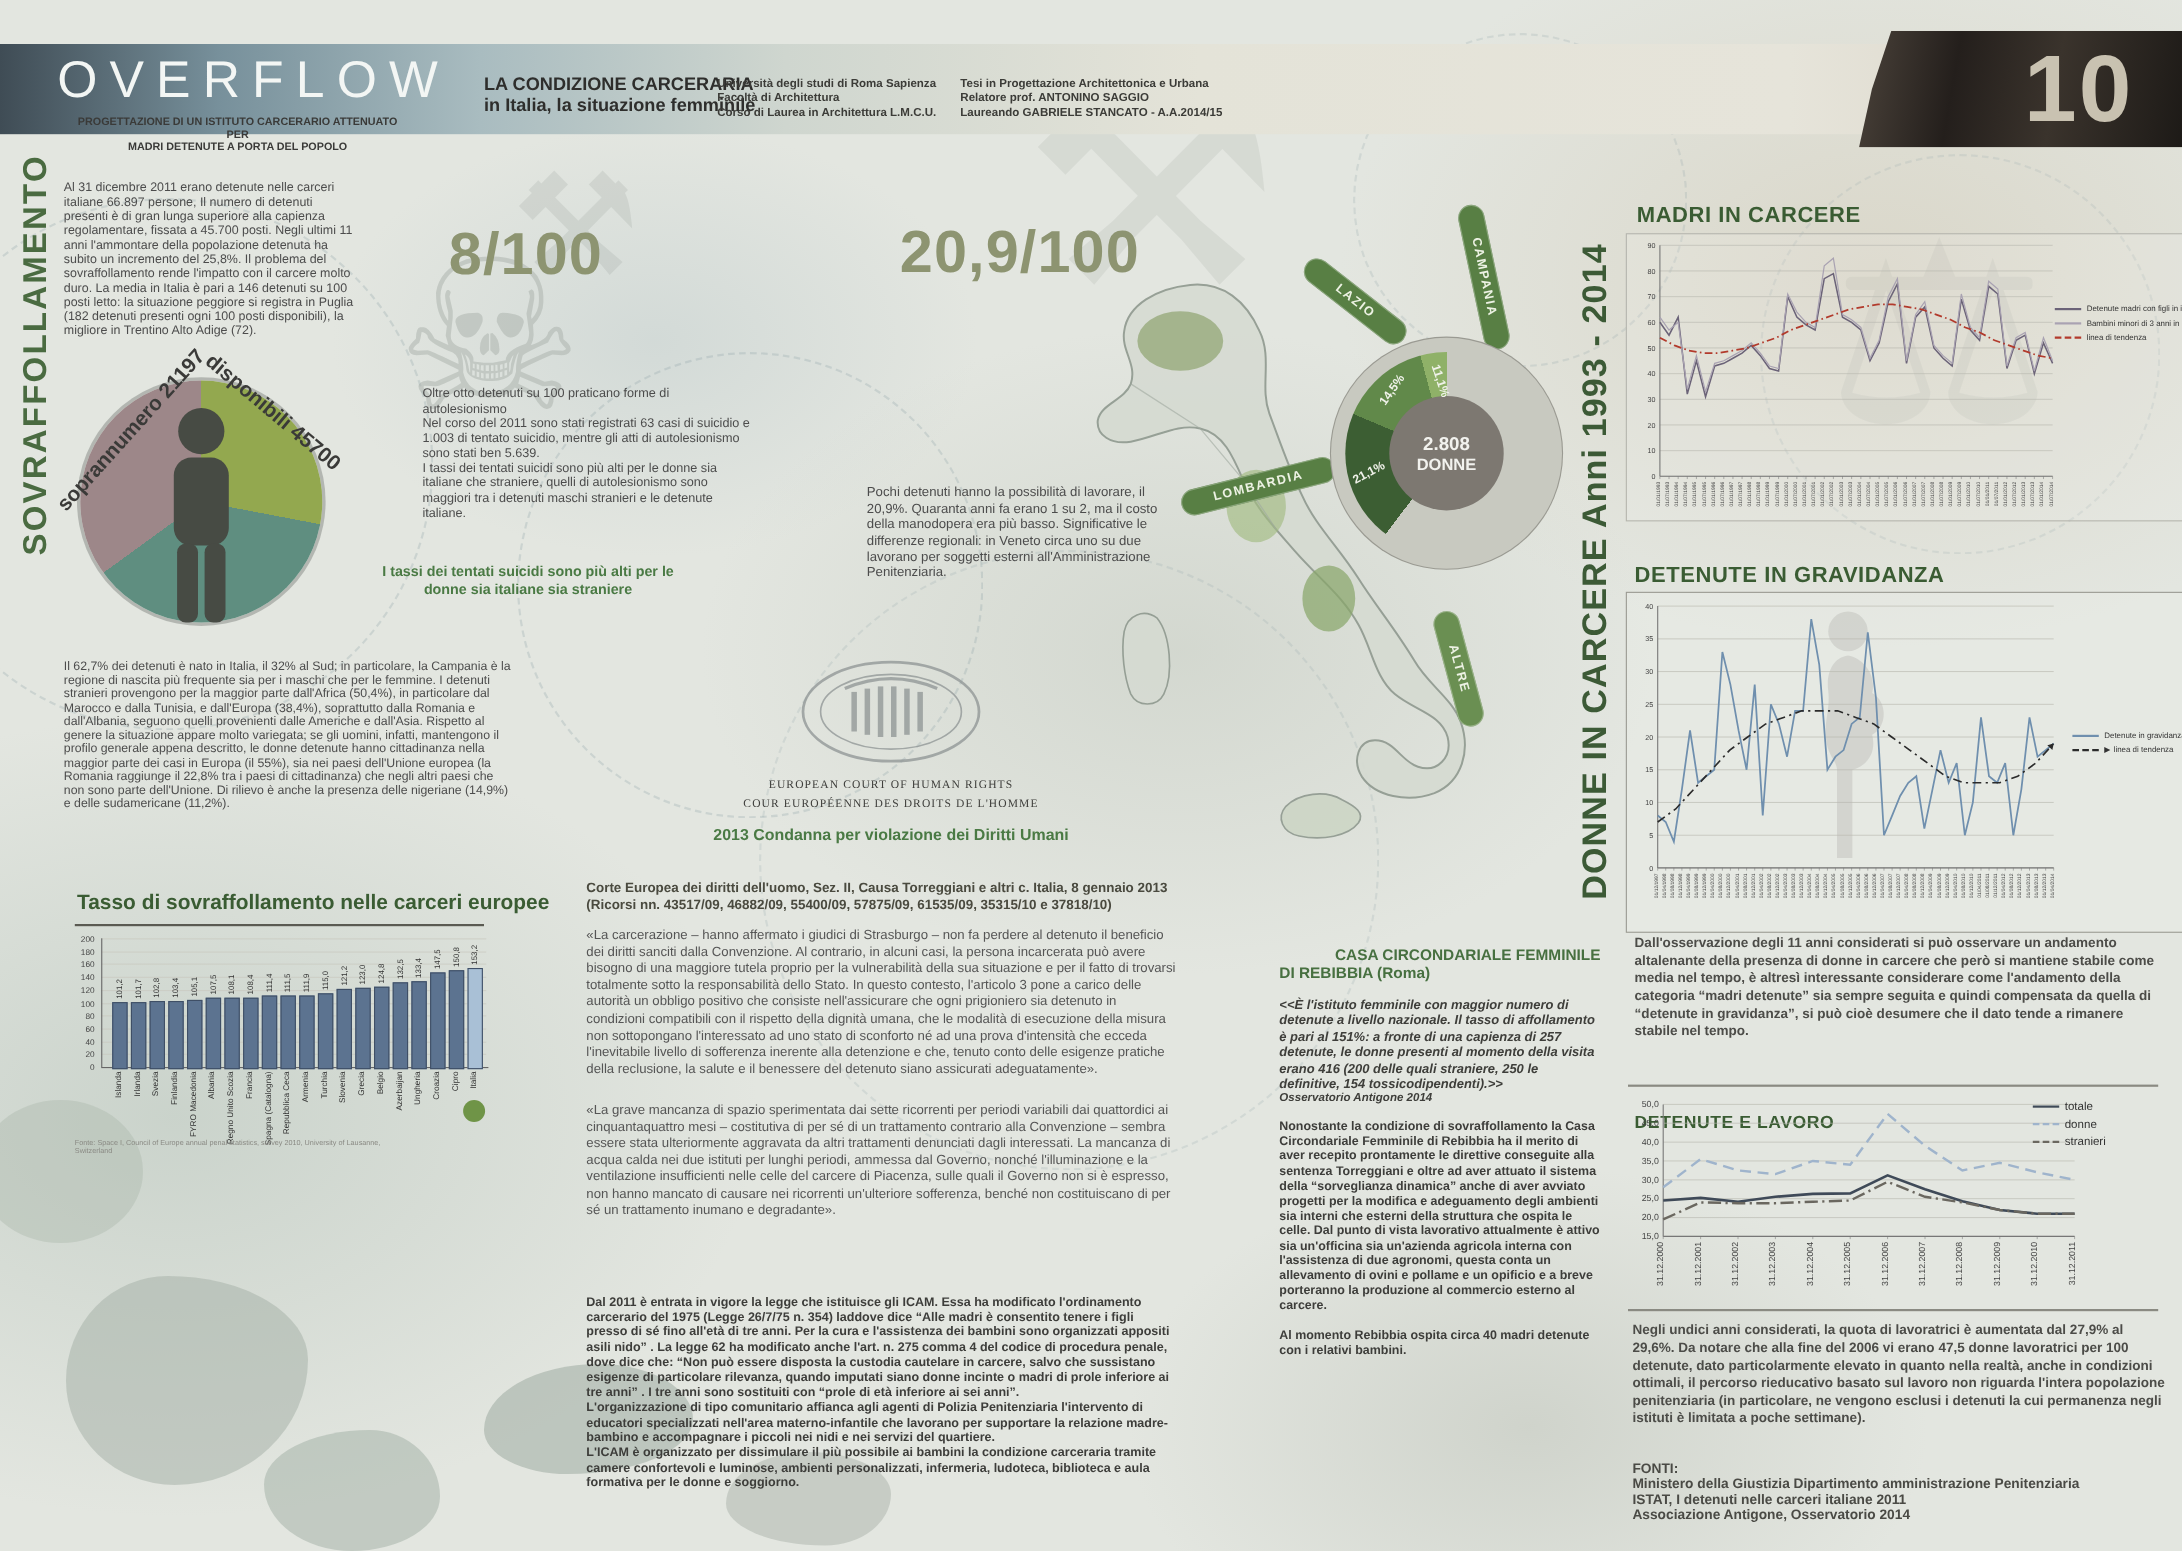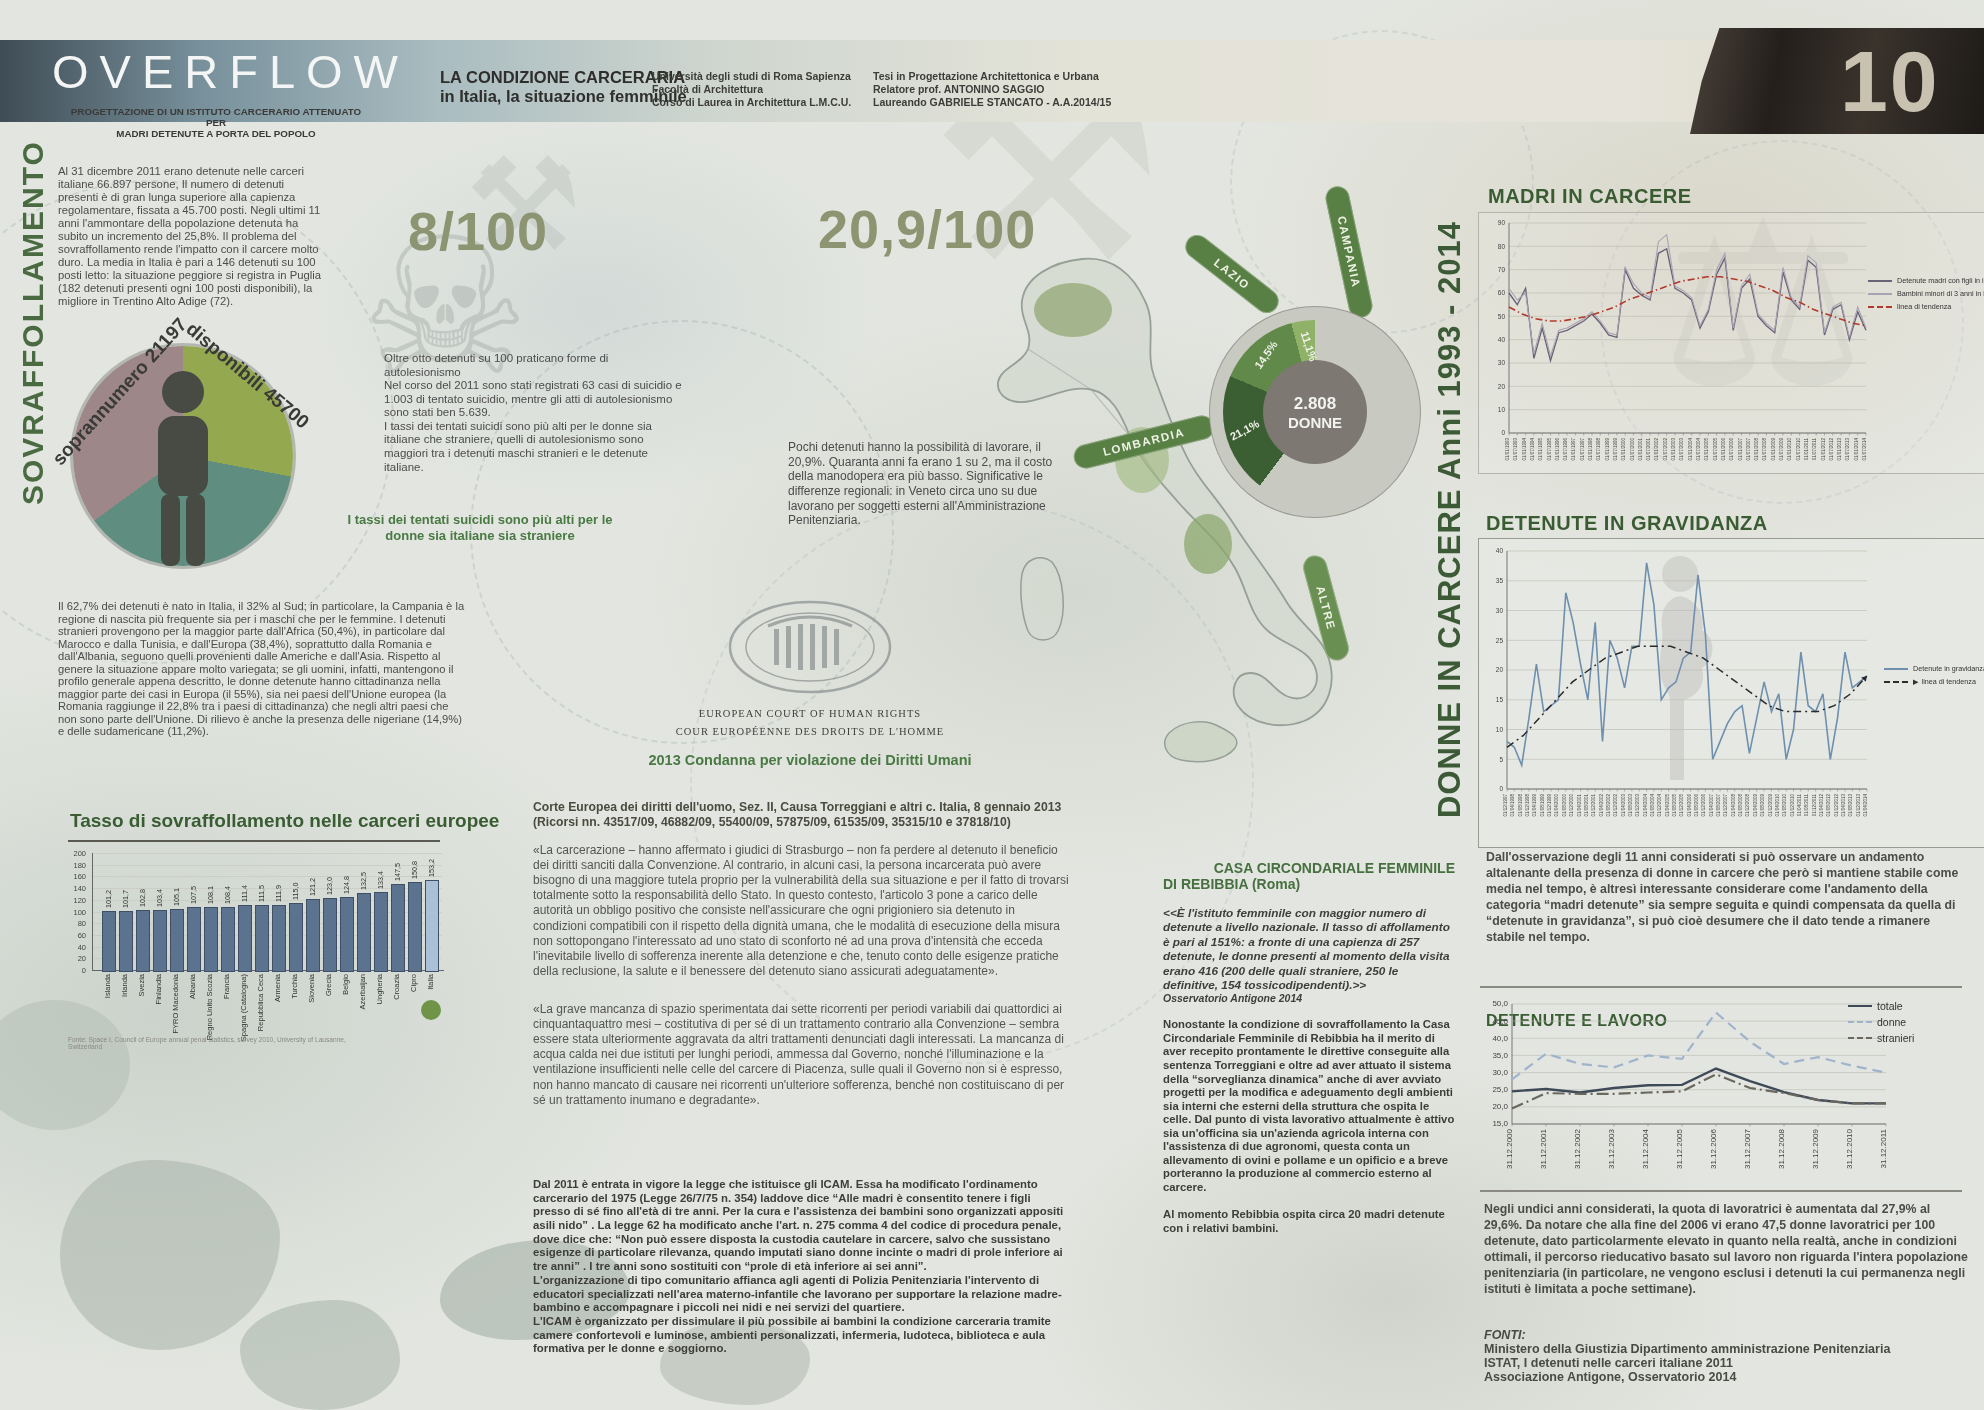--- a/index.html
+++ b/index.html
@@ -251,21 +251,21 @@
   <div class="abs rot" style="left:1310px;top:330px;transform:rotate(72deg);color:#f0f2ea;font-weight:bold;font-size:11px;">11,1%</div>
 
   <div class="abs rot" style="left:1432px;top:818px;transform:rotate(-90deg);font-size:31px;font-weight:bold;color:#3c5a36;letter-spacing:1px;">DONNE IN CARCERE   Anni 1993 - 2014</div>
 
   <div class="abs" style="left:1163px;top:860px;width:292px;">
     <div class="bold" style="font-size:14px;color:#477040;text-align:right;">CASA CIRCONDARIALE FEMMINILE</div>
     <div class="bold" style="font-size:14px;color:#477040;">DI REBIBBIA (Roma)</div>
     <div class="bold" style="margin-top:14px;font-style:italic;font-size:11.8px;color:#3e3e3a;line-height:1.22;">&lt;&lt;È l'istituto femminile con maggior numero di detenute a livello nazionale. Il tasso di affollamento è pari al 151%: a fronte di una capienza di 257 detenute, le donne presenti al momento della visita erano 416 (200 delle quali straniere, 250 le definitive, 154 tossicodipendenti).&gt;&gt;</div>
     <div class="bold" style="font-style:italic;font-size:10.5px;color:#3e3e3a;">Osservatorio Antigone 2014</div>
     <div class="bold" style="margin-top:14px;font-size:11.3px;color:#3d3d3a;line-height:1.2;">Nonostante la condizione di sovraffollamento la Casa Circondariale Femminile di Rebibbia ha il merito di aver recepito prontamente le direttive conseguite alla sentenza Torreggiani e oltre ad aver attuato il sistema della “sorveglianza dinamica” anche di aver avviato progetti per la modifica e adeguamento degli ambienti sia interni che esterni della struttura che ospita le celle. Dal punto di vista lavorativo attualmente è attivo sia un'officina sia un'azienda agricola interna con l'assistenza di due agronomi, questa conta un allevamento di ovini e pollame e un opificio e a breve porteranno la produzione al commercio esterno al carcere.</div>
-    <div class="bold" style="margin-top:14px;font-size:11.3px;color:#3d3d3a;line-height:1.2;">Al momento Rebibbia ospita circa 20 madri detenute con i relativi bambini.</div>
+    <div class="bold" style="margin-top:14px;font-size:11.3px;color:#3d3d3a;line-height:1.2;">Al momento Rebibbia ospita circa 40 madri detenute con i relativi bambini.</div>
   </div>
 
   <div class="abs greenhead" style="left:1488px;top:185px;font-size:20px;letter-spacing:.5px;">MADRI IN CARCERE</div>
   <svg class="abs chartbox" id="madri-chart" style="left:1478px;top:212px;width:505px;height:260px;border:1px solid #b5b5ad;" viewBox="0 0 505 260">
       <line x1="30" y1="220.0" x2="387" y2="220.0" stroke="#b9b9b0" stroke-width="0.6"></line>
       <text x="26" y="222.4" text-anchor="end" font-size="6.5" fill="#444">0</text>
       <line x1="30" y1="196.7" x2="387" y2="196.7" stroke="#b9b9b0" stroke-width="0.6"></line>
       <text x="26" y="199.1" text-anchor="end" font-size="6.5" fill="#444">10</text>
       <line x1="30" y1="173.3" x2="387" y2="173.3" stroke="#b9b9b0" stroke-width="0.6"></line>
       <text x="26" y="175.7" text-anchor="end" font-size="6.5" fill="#444">20</text>
@@ -597,19 +597,19 @@
     <div class="lrow">
         <span class="leg-line" style="border-top: 2.5px dashed rgb(106, 103, 95);"></span>
         <span>stranieri</span>
       </div>
   </div>
   <div class="abs" style="left:1480px;top:1190px;width:482px;height:2px;background:#8a8a82;"></div>
 
   <div class="abs bold" style="left:1484px;top:1202px;width:486px;font-size:12.3px;color:#4c4c48;line-height:1.3;">Negli undici anni considerati, la quota di lavoratrici è aumentata dal 27,9% al 29,6%. Da notare che alla fine del 2006 vi erano 47,5 donne lavoratrici per 100 detenute, dato particolarmente elevato in quanto nella realtà, anche in condizioni ottimali, il percorso rieducativo basato sul lavoro non riguarda l'intera popolazione penitenziaria (in particolare, ne vengono esclusi i detenuti la cui permanenza negli istituti è limitata a poche settimane).</div>
 
   <div class="abs" style="left:1484px;top:1328px;">
-    <div class="bold" style="font-size:12.5px;color:#4a4a45;font-style:italic;">FONTI:</div>
+    <div class="bold" style="font-size:12.5px;color:#4a4a45;">FONTI:</div>
     <div class="bold" style="font-size:12.5px;color:#4a4a45;">Ministero della Giustizia Dipartimento amministrazione Penitenziaria</div>
     <div class="bold" style="font-size:12.5px;color:#4a4a45;">ISTAT, I detenuti nelle carceri italiane 2011</div>
     <div class="bold" style="font-size:12.5px;color:#4a4a45;">Associazione Antigone, Osservatorio 2014</div>
   </div>
 
 </div>
 
 </body></html>

